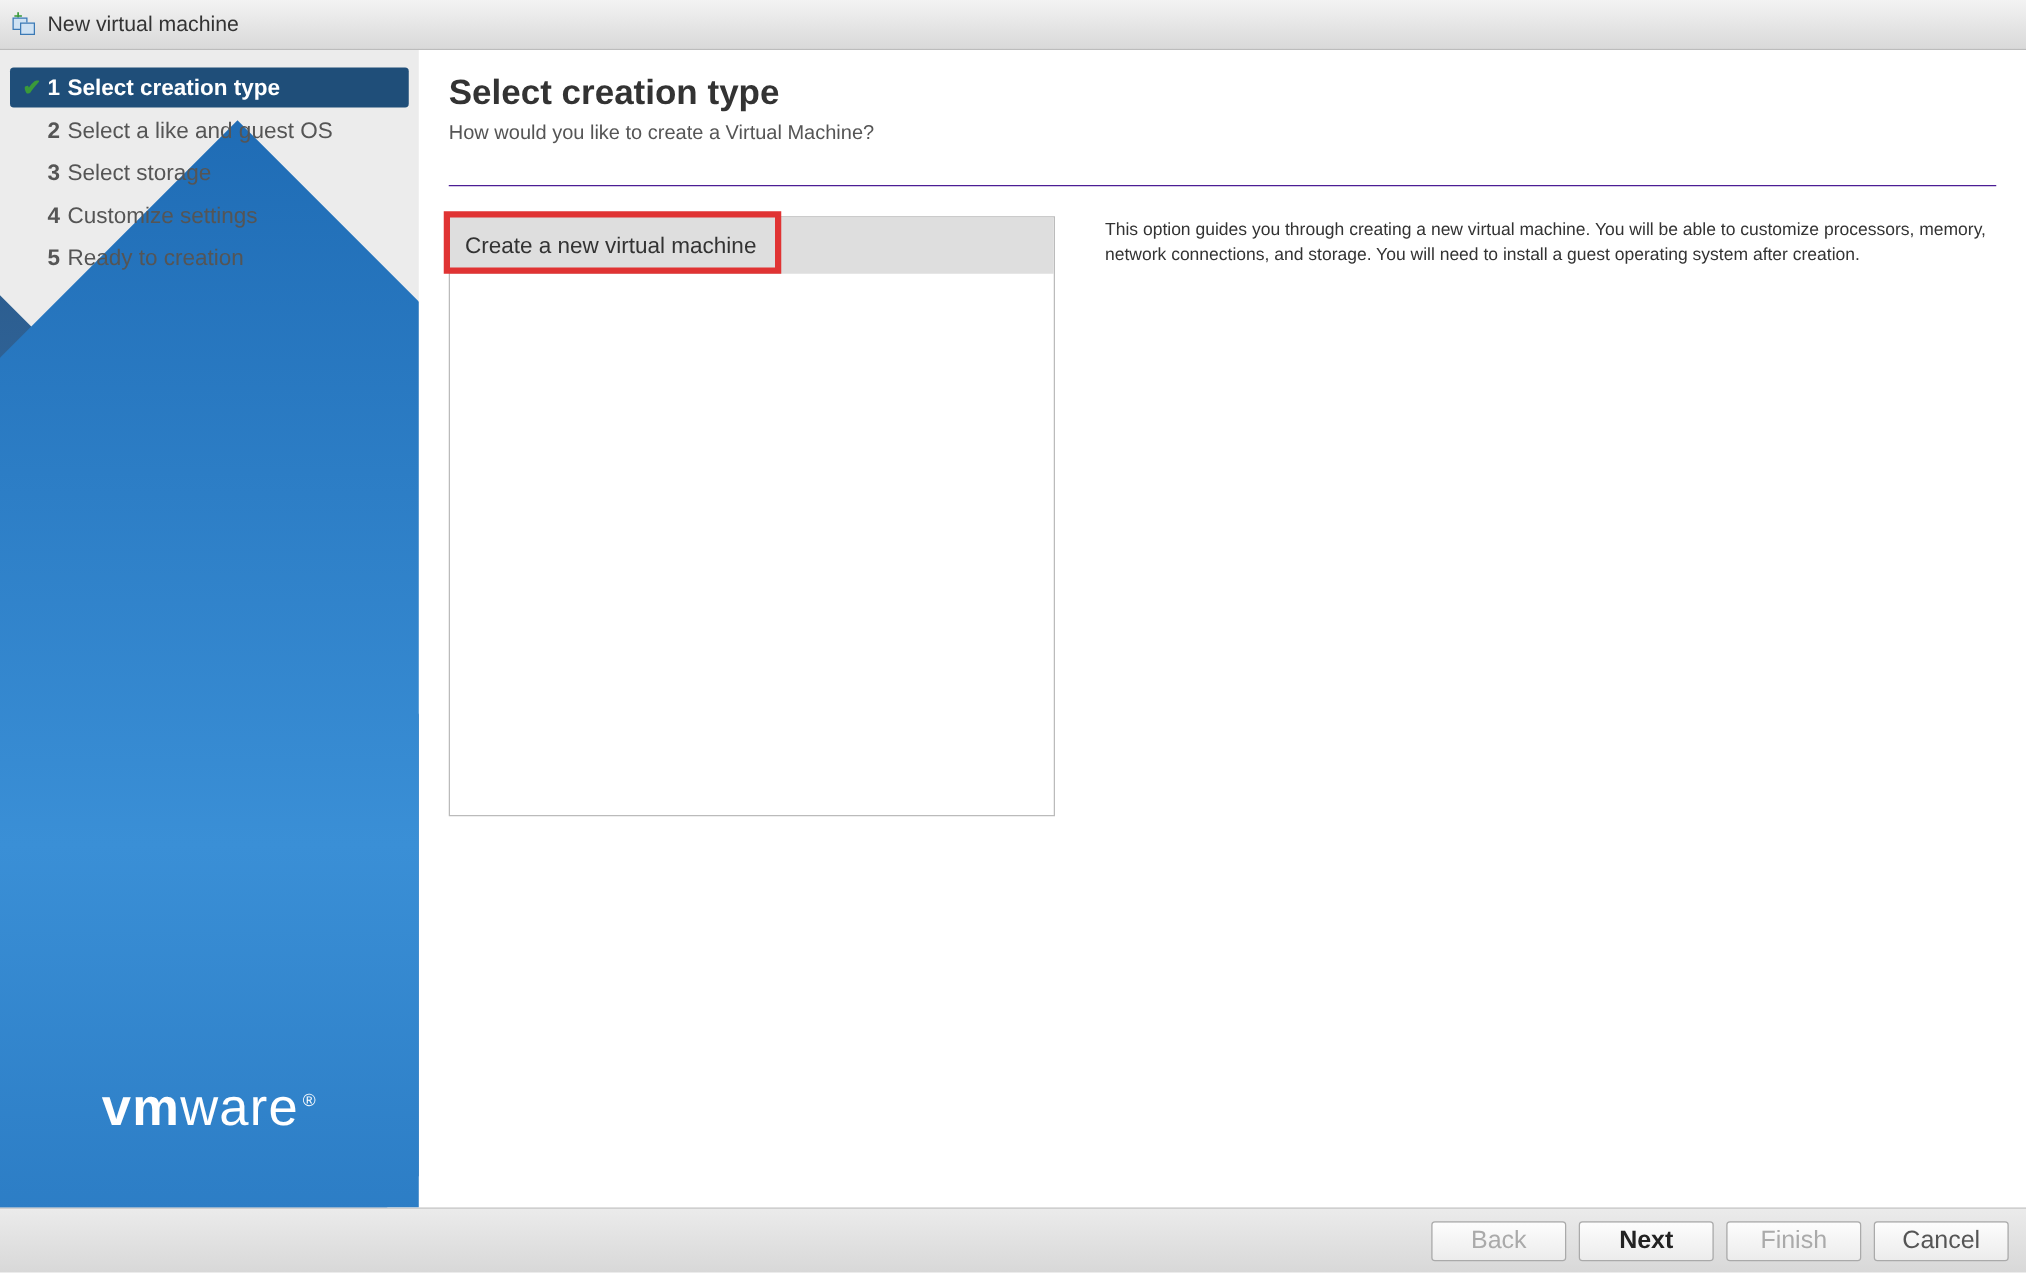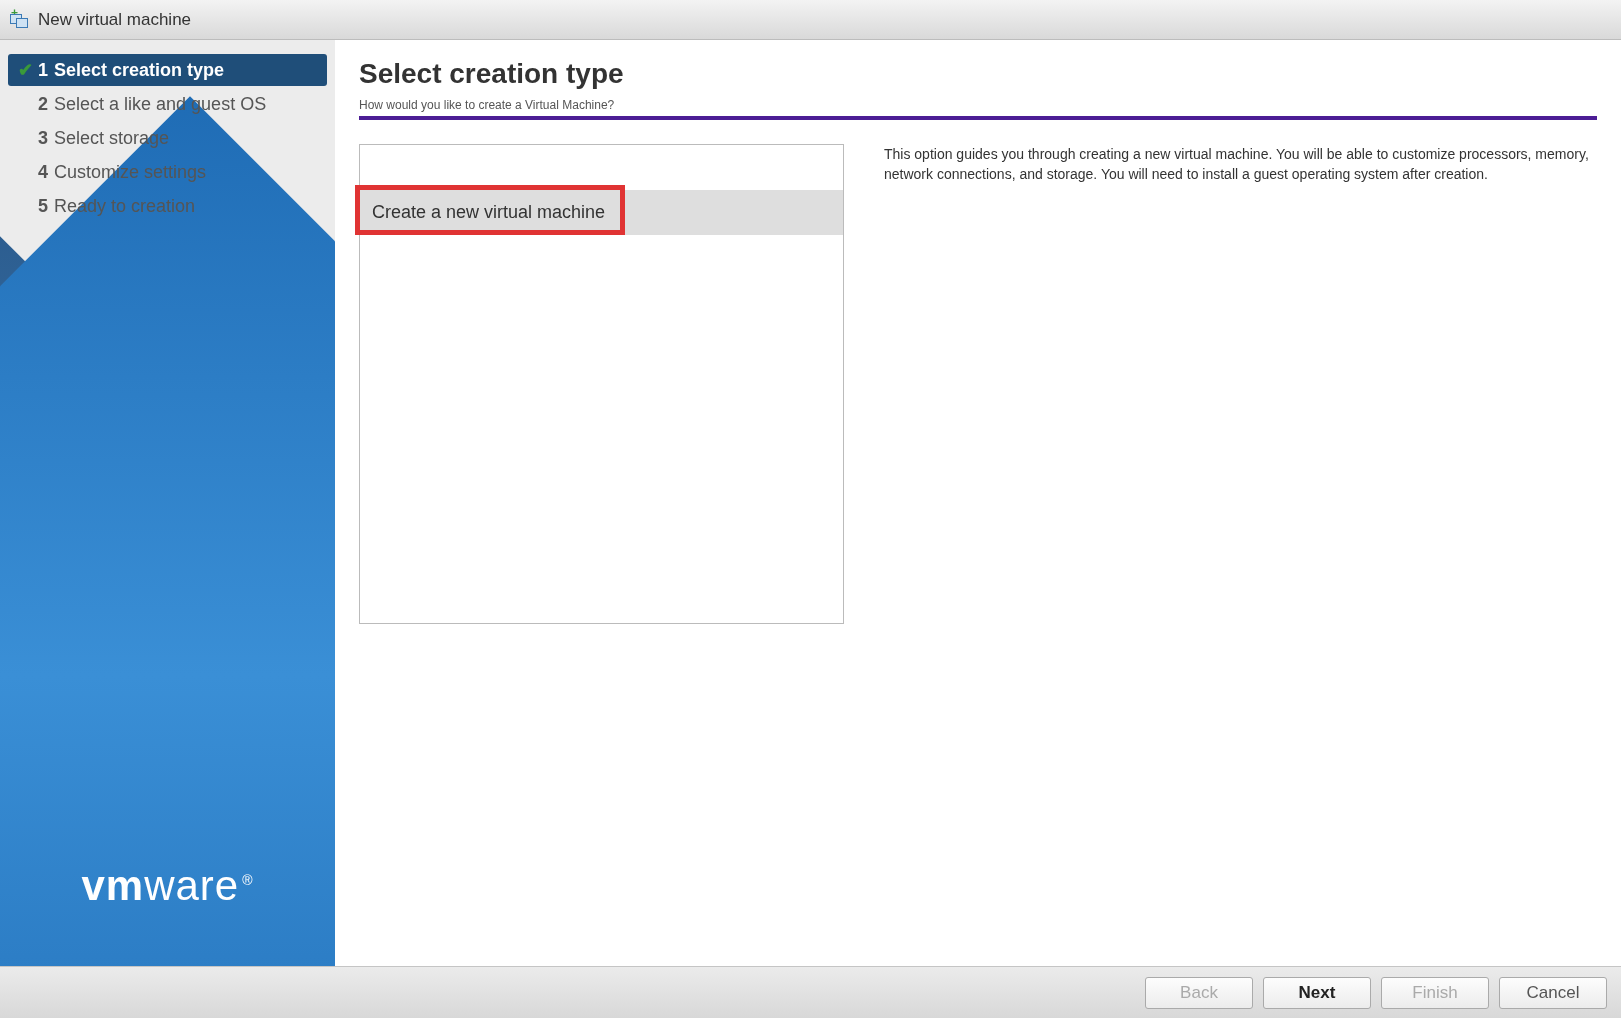--- a/index.html
+++ b/index.html
@@ -53,40 +53,40 @@
   .vmware-logo {
     position:absolute; bottom:56px; left:0; right:0; text-align:center;
     z-index:3; color:#fff; font-size:42px; font-weight:300; letter-spacing:1px;
   }
   .vmware-logo .vm { font-weight:700; }
   .vmware-logo .reg { font-size:14px; vertical-align:super; margin-left:3px;}
 
   
   .main { flex:1; padding:18px 24px; display:flex; flex-direction:column; }
   .main h1 { font-size:28px; font-weight:bold; color:#333; margin-bottom:8px;}
-  .subtitle { font-size:12px; color:#555; padding-bottom:4px; border-bottom:4px solid #4c1d95; margin-bottom:24px;}
+  .subtitle { font-size:16px; color:#555; padding-bottom:32px; border-bottom:1px solid #4c1d95; margin-bottom:24px;}
   .content-row { display:flex; gap:40px; flex:1; }
   .option-list {
     width:485px; height:480px; border:1px solid #bbb; background:#fff;
   }
   .option-list .opt { padding:12px 12px; font-size:18px; color:#333; cursor:pointer;}
-  .option-list .opt.selected { background:#dedede; position:relative;margin-top:45px;}
+  .option-list .opt.selected { background:#dedede; position:relative;}
   .highlight-box { position:absolute; top:-5px; left:-5px; width:270px; height:50px; border:5px solid #e03333; pointer-events:none;}
   .description { flex:1; font-size:14px; color:#333; line-height:1.45; padding-right:6px;}
 
   
   .footer {
     height:52px;
     background: linear-gradient(to bottom,#ebebeb,#d8d8d8);
     border-top:1px solid #c5c5c5;
     display:flex; align-items:center; justify-content:flex-end;
     padding:0 14px; gap:10px;
   }
   .footer button {
-    min-width:108px; height:32px; font-size:17px;
+    min-width:108px; height:32px; font-size:20px;
     border:1px solid #aaa; border-radius:3px;
     background:linear-gradient(to bottom,#fdfdfd,#ececec);
     color:#555; cursor:pointer;
   }
   .footer button.primary { color:#222; font-weight:700;}
   .footer button:disabled { color:#aaa; cursor:default;}
 </style>
 </head>
 <body>
 

